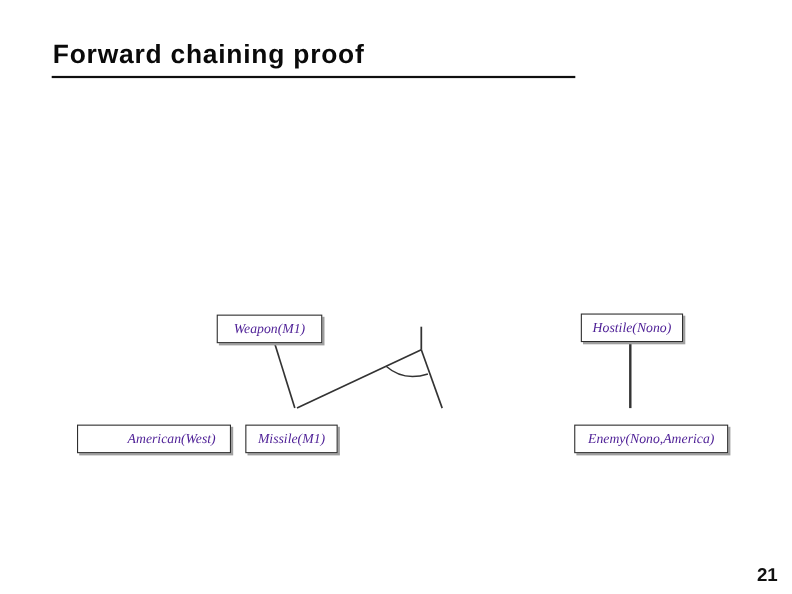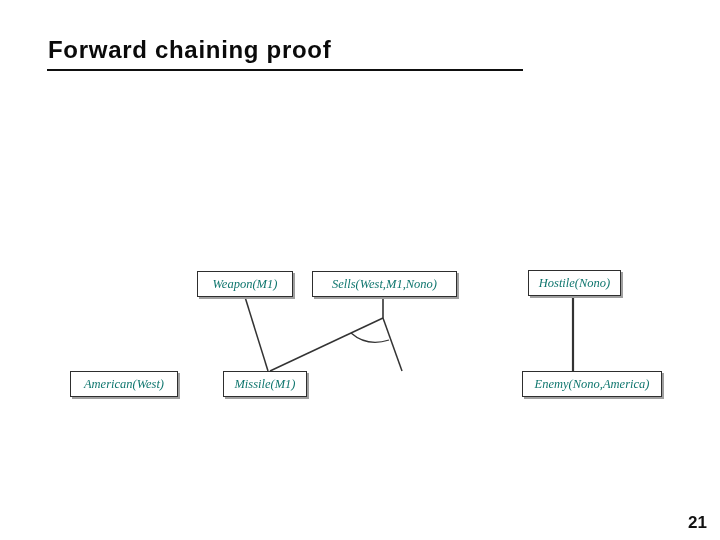--- a/index.html
+++ b/index.html
@@ -53,27 +53,28 @@
     height: 24px;
     background: #ffffff;
     border: 1px solid #2e2e2e;
     box-shadow: 2px 2px 0 #9f9f9f;
     display: flex;
     align-items: center;
     justify-content: center;
     font-family: "Liberation Serif", "DejaVu Serif", serif;
     font-style: italic;
     font-size: 12.5px;
-    color: #0f766e;
+    color: #4c1d95;
     white-space: nowrap;
+    margin-top: 15px;
   }
   .node-weapon   { left: 197px; top: 271px; width: 94px; }
   .node-sells    { left: 312px; top: 271px; width: 143px; }
   .node-hostile  { left: 528px; top: 270px; width: 91px; }
-  .node-american { left: 70px;  top: 371px; width: 106px; }
+  .node-american { left: 70px;  top: 371px; width: 106px; padding-left: 32px; }
   .node-missile  { left: 223px; top: 371px; width: 82px; }
   .node-owns     { left: 347px; top: 371px; width: 104px; }
   .node-enemy    { left: 522px; top: 371px; width: 138px; }
   .page-number {
     position: absolute;
     right: 13px;
     bottom: 7px;
     font-family: "Liberation Sans", "DejaVu Sans", sans-serif;
     font-size: 17px;
     font-weight: 700;
@@ -95,21 +96,20 @@
       <line x1="245" y1="297" x2="268" y2="371" stroke="#333333" stroke-width="1.5"></line>
       <line x1="383" y1="297" x2="383" y2="318" stroke="#333333" stroke-width="1.6"></line>
       <line x1="383" y1="318" x2="270" y2="371" stroke="#333333" stroke-width="1.5"></line>
       <line x1="383" y1="318" x2="402" y2="371" stroke="#333333" stroke-width="1.5"></line>
       <path d="M 351 333 Q 367 347 389 340" fill="none" stroke="#333333" stroke-width="1.3"></path>
       <line x1="573" y1="296" x2="573" y2="371" stroke="#333333" stroke-width="2.2"></line>
     </svg>
 
     <div class="node node-weapon">Weapon(M1)</div>
 
-    <div class="node node-sells">Sells(West,M1,Nono)</div>
 
     <div class="node node-hostile">Hostile(Nono)</div>
 
     <div class="node node-american">American(West)</div>
 
     <div class="node node-missile">Missile(M1)</div>
 
 
     <div class="node node-enemy">Enemy(Nono,America)</div>
 

